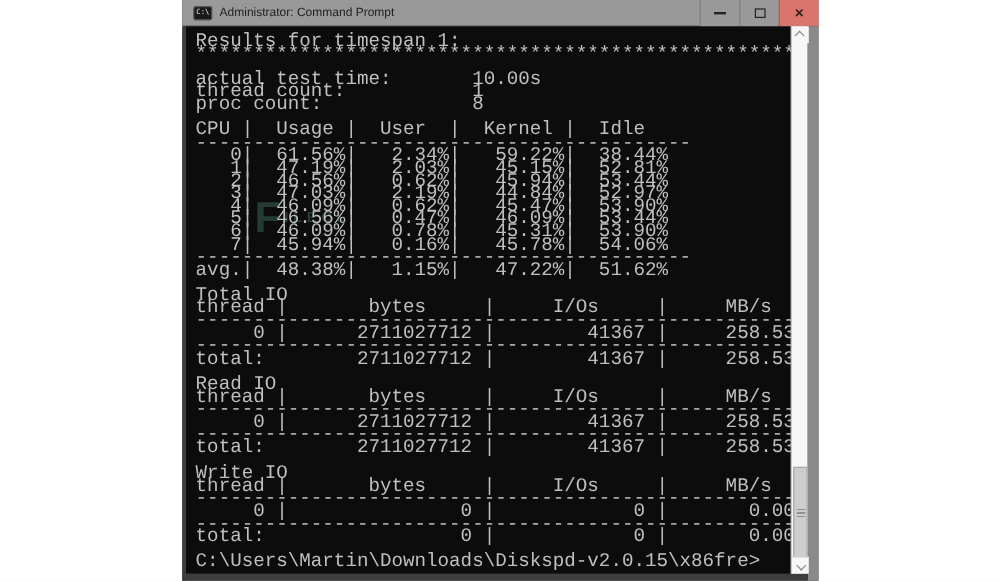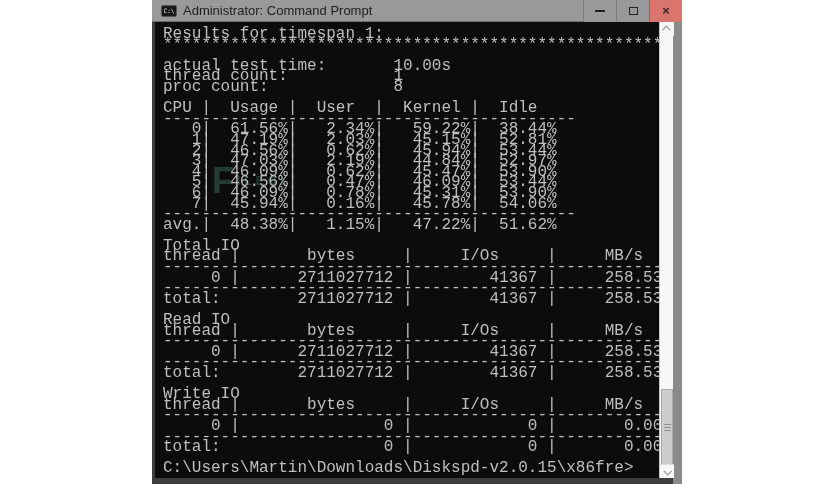--- a/index.html
+++ b/index.html
@@ -30,21 +30,21 @@
     display:flex;align-items:center;
     border-bottom:1px solid #6f6f6f;
   }
   .app-icon{
     width:16px;height:12px;margin-left:9px;margin-right:6px;
     background:#1a1a1a;border:1px solid #555;border-radius:2px;
     color:#e8e8e8;font-size:6px;line-height:10px;text-align:center;
     font-family:"DejaVu Sans Mono",monospace;flex:0 0 auto;
   }
   .title-text{
-    font-size:13px;color:var(--titlebar-text);
+    font-size:10px;color:var(--titlebar-text);
     white-space:nowrap;overflow:hidden;flex:1 1 auto;
   }
   .win-buttons{display:flex;height:22px;flex:0 0 auto;}
   .win-btn{
     width:33px;height:22px;display:flex;align-items:center;justify-content:center;
     background:var(--titlebar-gray);border-left:1px solid #7d7d7d;cursor:default;
   }
   .glyph-min{width:10px;height:2px;background:#222222;}
   .glyph-max{width:9px;height:8px;border:1px solid #222222;background:transparent;}
   .win-btn.close{background:var(--close-red);border-left:1px solid #b4564f;}

